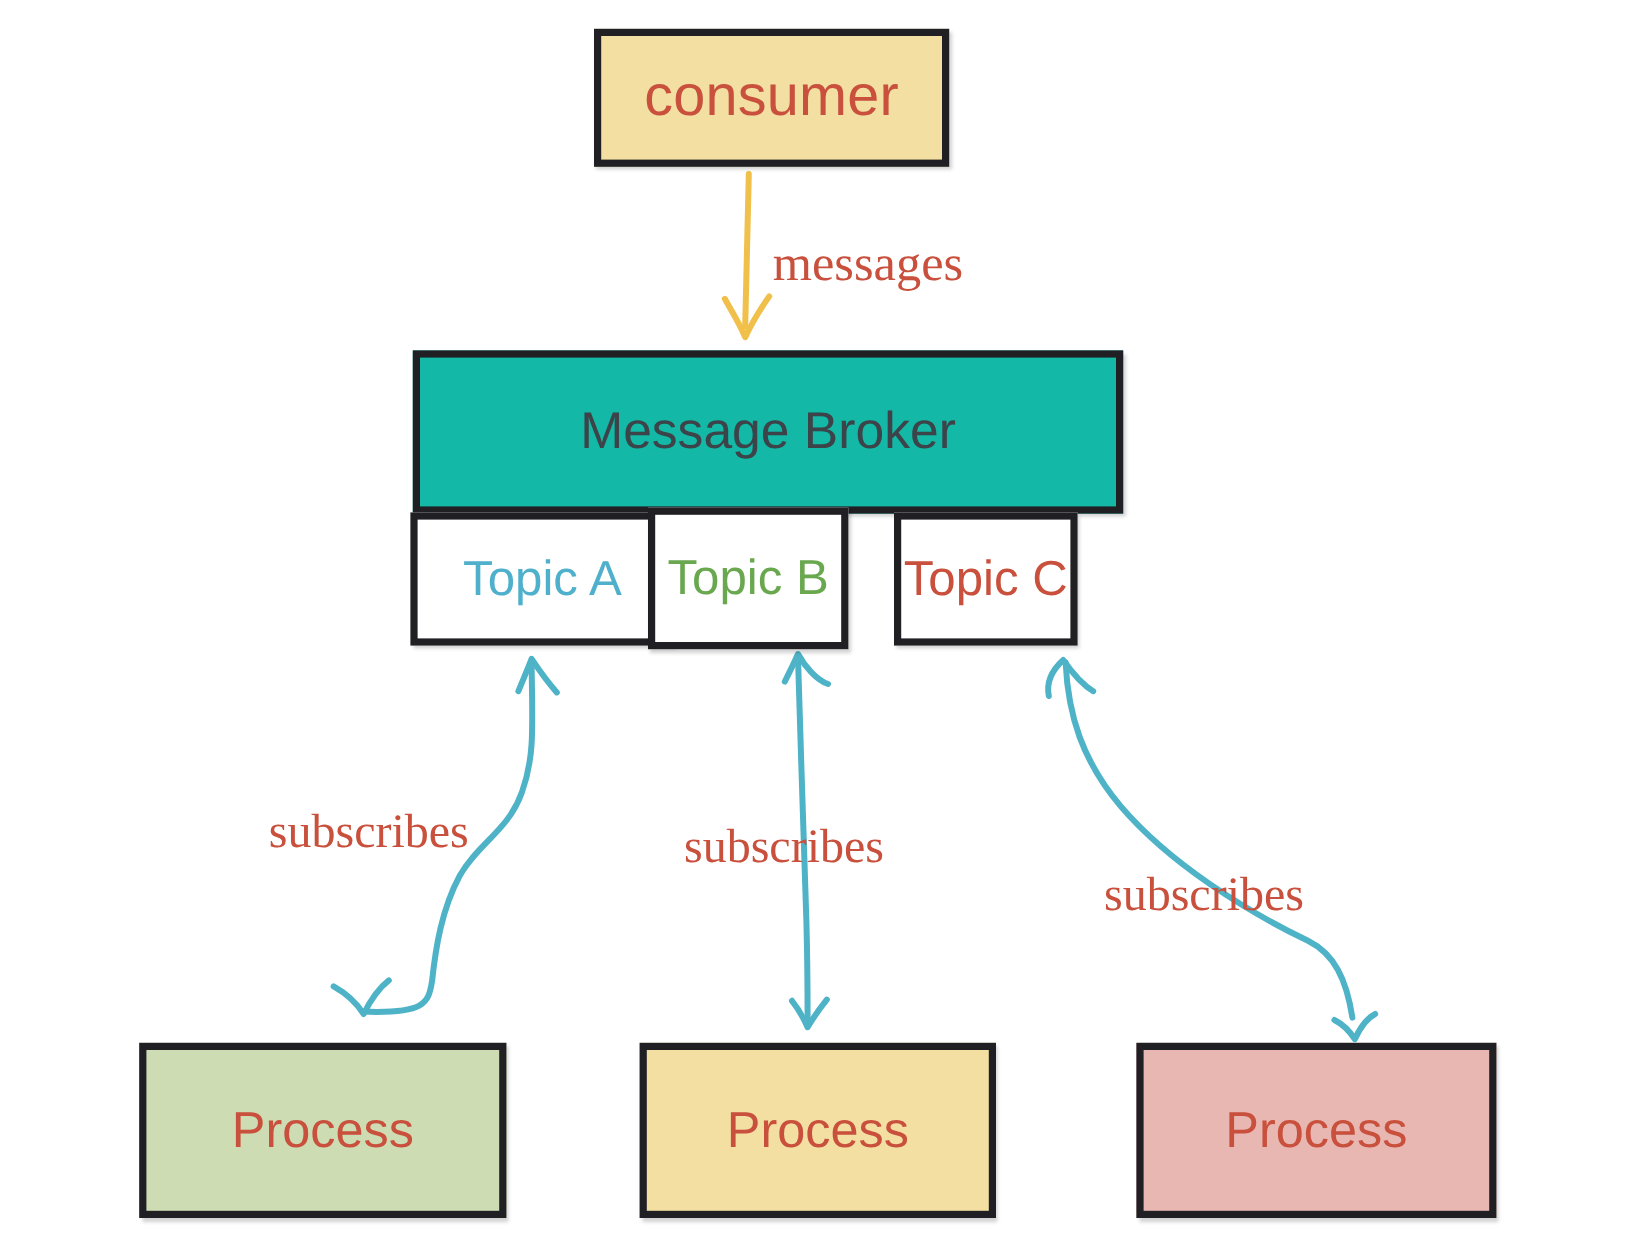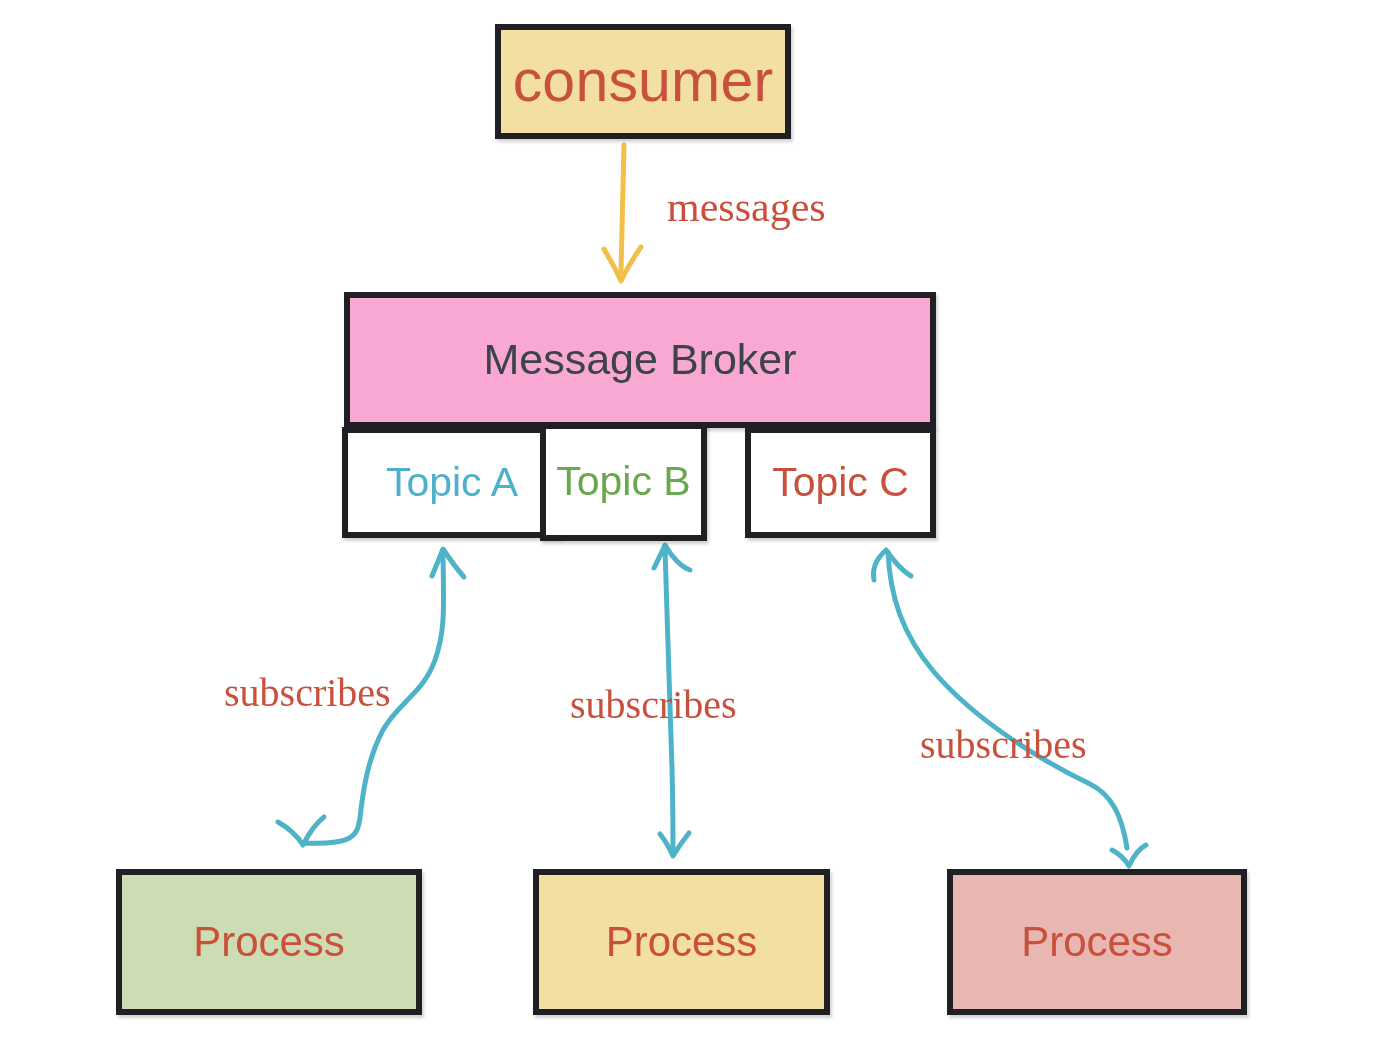--- a/index.html
+++ b/index.html
@@ -24,61 +24,61 @@
     line-height:1.05;
   }
   .node span{display:block;}
 
   
   #consumer{
     left:495px;top:24px;width:296px;height:115px;
     background:#f4dfa2;
   }
   #consumer span{
-    color:#c8503c;font-size:59px;letter-spacing:0.2px;
+    color:#c8503c;font-size:48px;letter-spacing:0.2px;
   }
 
   
   #broker{
     left:344px;top:292px;width:592px;height:136px;
-    background:#f9a8d4;
+    background:#14b8a6;
   }
   #broker span{
     color:#3c4349;font-size:43px;
   }
 
   
   .topic{
     top:427px;height:111px;
     background:#ffffff;
     border:6px solid #1f1f24;
   }
   #topic-a{left:342px;width:220px;}
   #topic-b{left:540px;width:167px;top:423px;height:118px;}
-  #topic-c{left:745px;width:191px;}
+  #topic-c{left:745px;width:153px;}
   .topic span{font-size:41px;}
   #topic-a span{color:#4fb0cc;}
   #topic-b span{color:#6aa84f;}
   #topic-c span{color:#c8503c;}
 
   
   .process{top:869px;height:146px;}
   .process span{color:#c8503c;font-size:42px;}
   #process-1{left:116px;width:306px;background:#cedcb4;}
   #process-2{left:533px;width:297px;background:#f4dfa2;}
   #process-3{left:947px;width:300px;background:#e9b7b2;}
 
   
   .edge-label{
     position:absolute;
     color:#c8503c;
     font-family:"Liberation Serif", serif;
     white-space:nowrap;
   }
-  #label-messages{left:644px;top:183px;font-size:42px;margin-left:23px;}
+  #label-messages{left:644px;top:196px;font-size:42px;}
   #label-sub-1{left:224px;top:669px;font-size:40px;}
   #label-sub-2{left:570px;top:681px;font-size:40px;}
   #label-sub-3{left:920px;top:721px;font-size:40px;}
 </style>
 </head>
 <body>
 
 <svg id="canvas" viewBox="0 0 1374 1050" xmlns="http://www.w3.org/2000/svg">
 
   <g>

